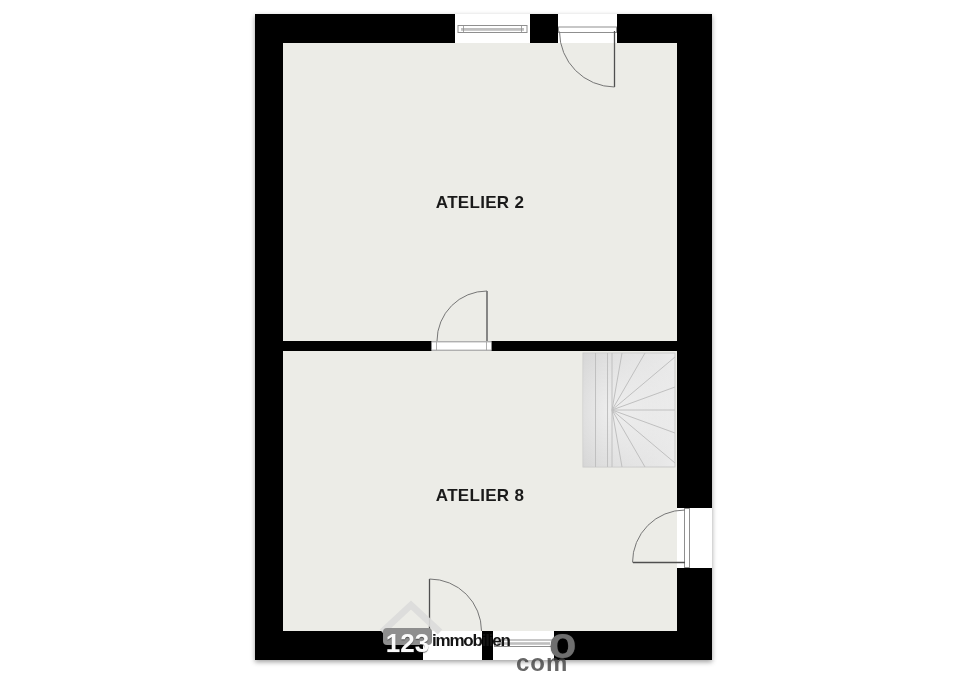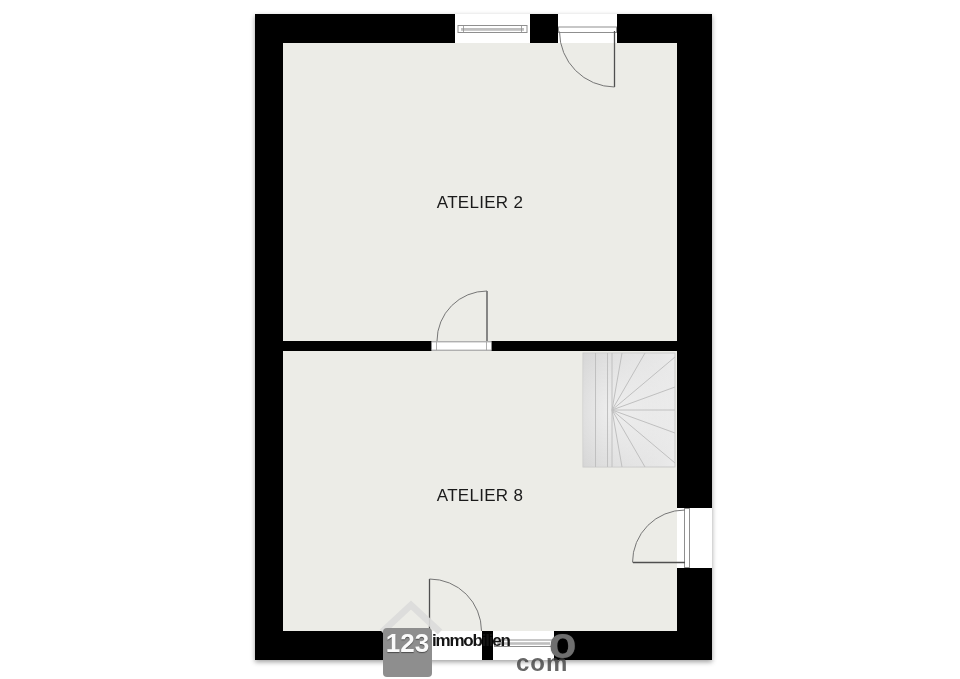--- a/index.html
+++ b/index.html
@@ -21,25 +21,25 @@
   .opening{fill:#ffffff;}
   .frame{fill:#ffffff;stroke:#8f8f8f;stroke-width:1;}
   .glass{fill:#bfbfbf;}
   .leaf{stroke:#4f4f4f;stroke-width:1.3;fill:none;}
   .arc{stroke:#767676;stroke-width:1;fill:none;}
   .stair-base{fill:url(#stairGrad);stroke:#c9c9c9;stroke-width:1;}
   .stair-line{stroke:#c0c0c0;stroke-width:1;fill:none;}
   .roof{stroke:#dcdcda;stroke-width:6.5;fill:none;opacity:.9;}
   .room-label{
     position:absolute;transform:translate(-50%,-50%);
-    font-size:17px;font-weight:normal;color:var(--label-text);
+    font-size:17px;font-weight:bold;color:var(--label-text);
     letter-spacing:.3px;white-space:nowrap;z-index:5;
   }
   .wm-badge{
-    position:absolute;left:383px;top:628px;width:49px;height:49px;
+    position:absolute;left:383px;top:628px;width:49px;height:17px;
     background:var(--watermark-badge);border-radius:4px;z-index:6;
     text-align:center;line-height:31px;font-size:26px;font-weight:bold;
     color:#fafafa;text-shadow:0 1px 1px rgba(40,40,40,.65);
   }
   .wm-word{
     position:absolute;left:432px;top:631px;z-index:6;
     font-size:17px;font-weight:bold;color:#141414;letter-spacing:-1.2px;white-space:nowrap;
   }
   .wm-o{
     position:absolute;left:549px;top:620px;z-index:6;line-height:1;

